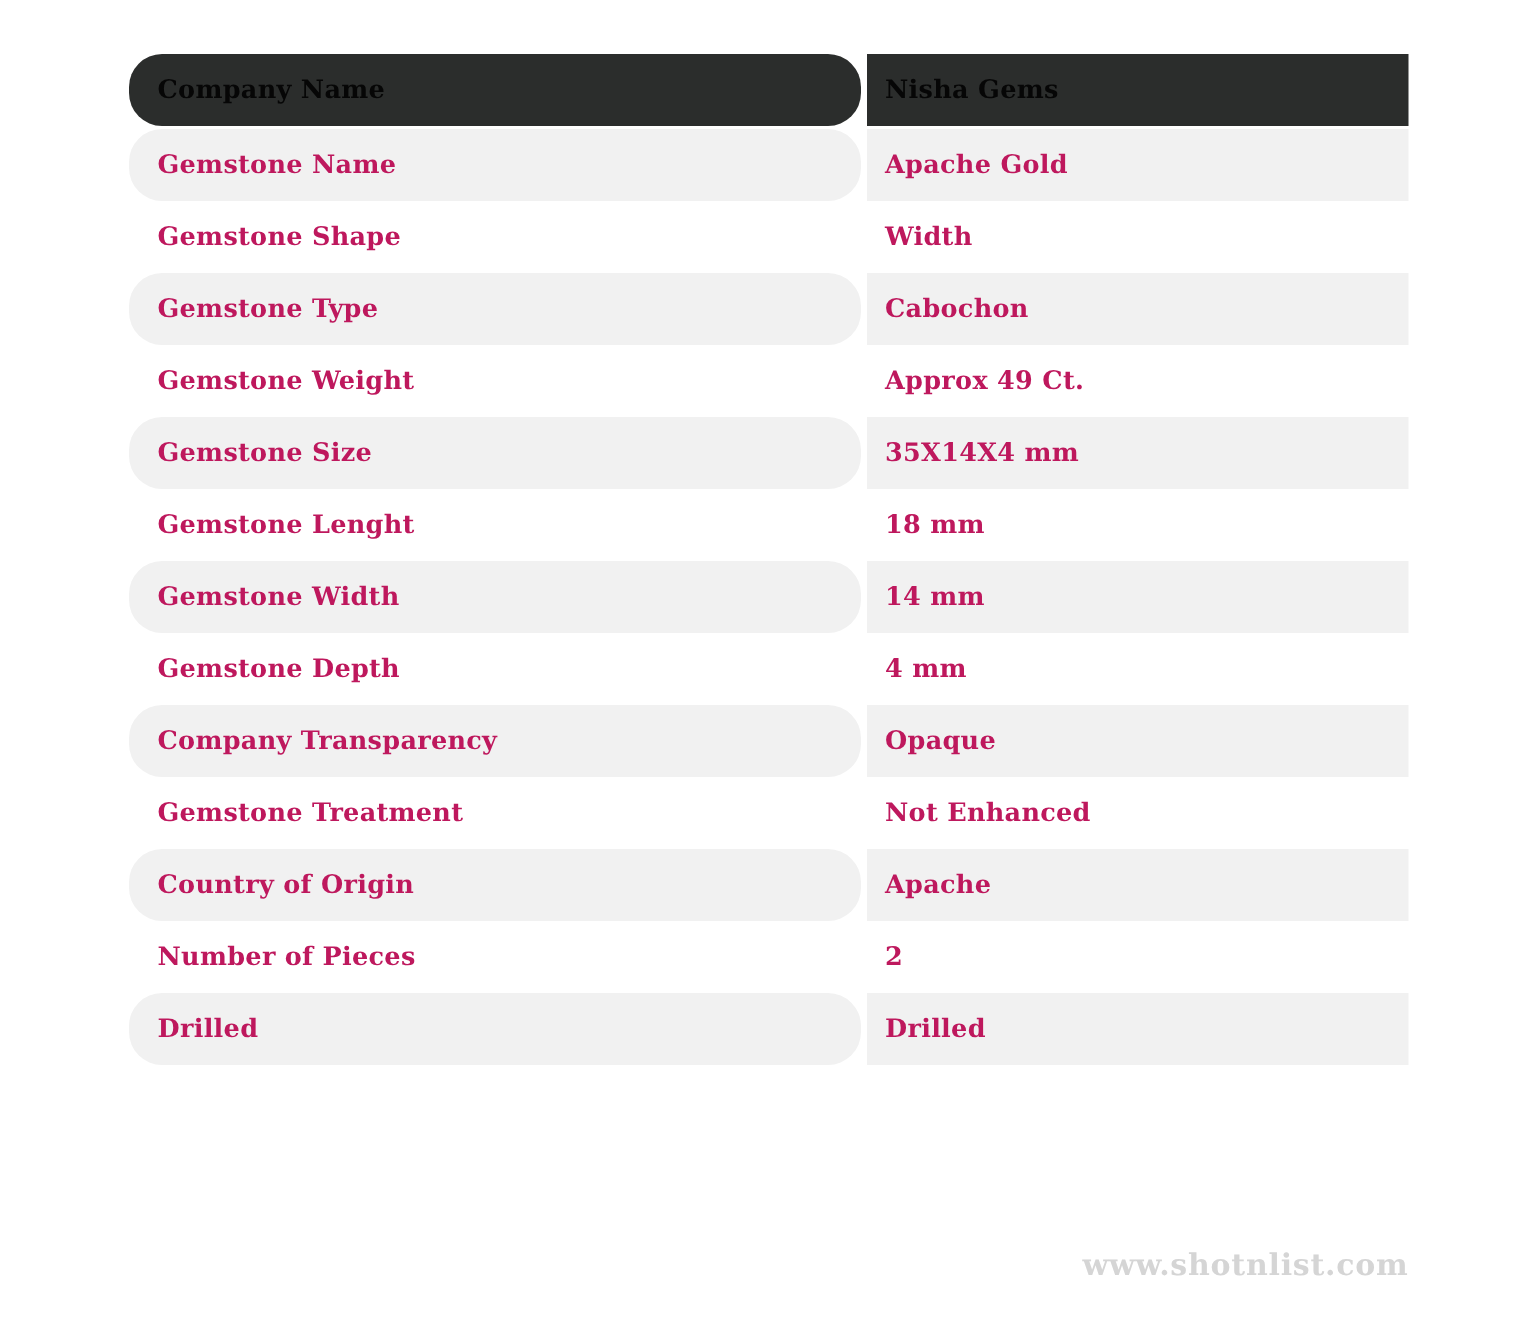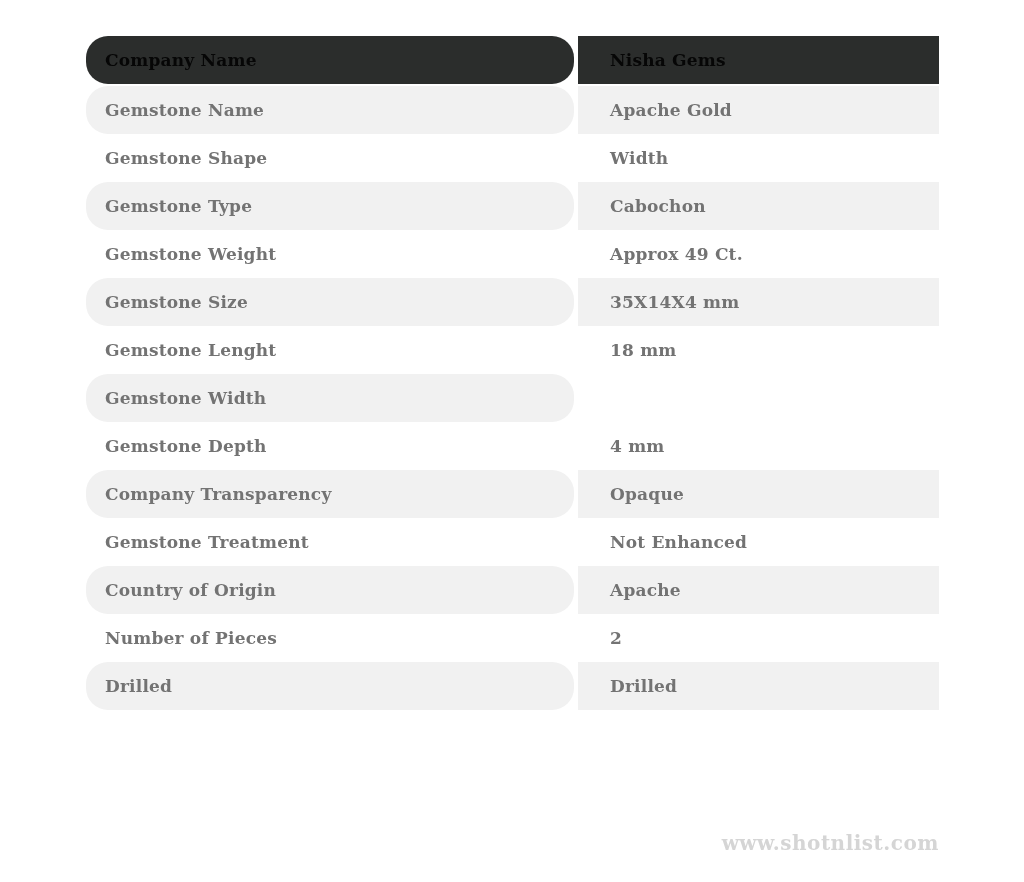--- a/index.html
+++ b/index.html
@@ -22,36 +22,36 @@
     height: 48px;
   }
   .t-row.header {
     margin-bottom: 2px; 
   }
   .cell {
     display: flex;
     align-items: center;
     font-weight: bold;
     font-size: 17px;
-    color: #737373;
+    color: #be185d;
     letter-spacing: 0.2px;
   }
   .cell.label {
     width: 488px;
     padding-left: 19px;
     border-radius: 22px;
   }
   .col-gap {
     width: 4px;          
     background: #ffffff;
     flex: 0 0 4px;
   }
   .cell.value {
     width: 323px;
-    padding-left: 32px;
+    padding-left: 12px;
     flex: 1;
   }
   .t-row.header .cell {
     background: #2b2d2c;
     color: #060606;
   }
   .t-row.data:nth-child(even) .cell {   
     background: #f1f1f1;
   }
   .t-row.data:nth-child(odd) .cell {
@@ -105,20 +105,21 @@
     <div class="cell value">35X14X4 mm</div>
   </div>
   <div class="t-row data">
     <div class="cell label">Gemstone Lenght</div>
     <div class="col-gap"></div>
     <div class="cell value">18 mm</div>
   </div>
   <div class="t-row data">
     <div class="cell label">Gemstone Width</div>
     <div class="col-gap"></div>
+    <div class="cell value">14 mm</div>
   </div>
   <div class="t-row data">
     <div class="cell label">Gemstone Depth</div>
     <div class="col-gap"></div>
     <div class="cell value">4 mm</div>
   </div>
   <div class="t-row data">
     <div class="cell label">Company Transparency</div>
     <div class="col-gap"></div>
     <div class="cell value">Opaque</div>

